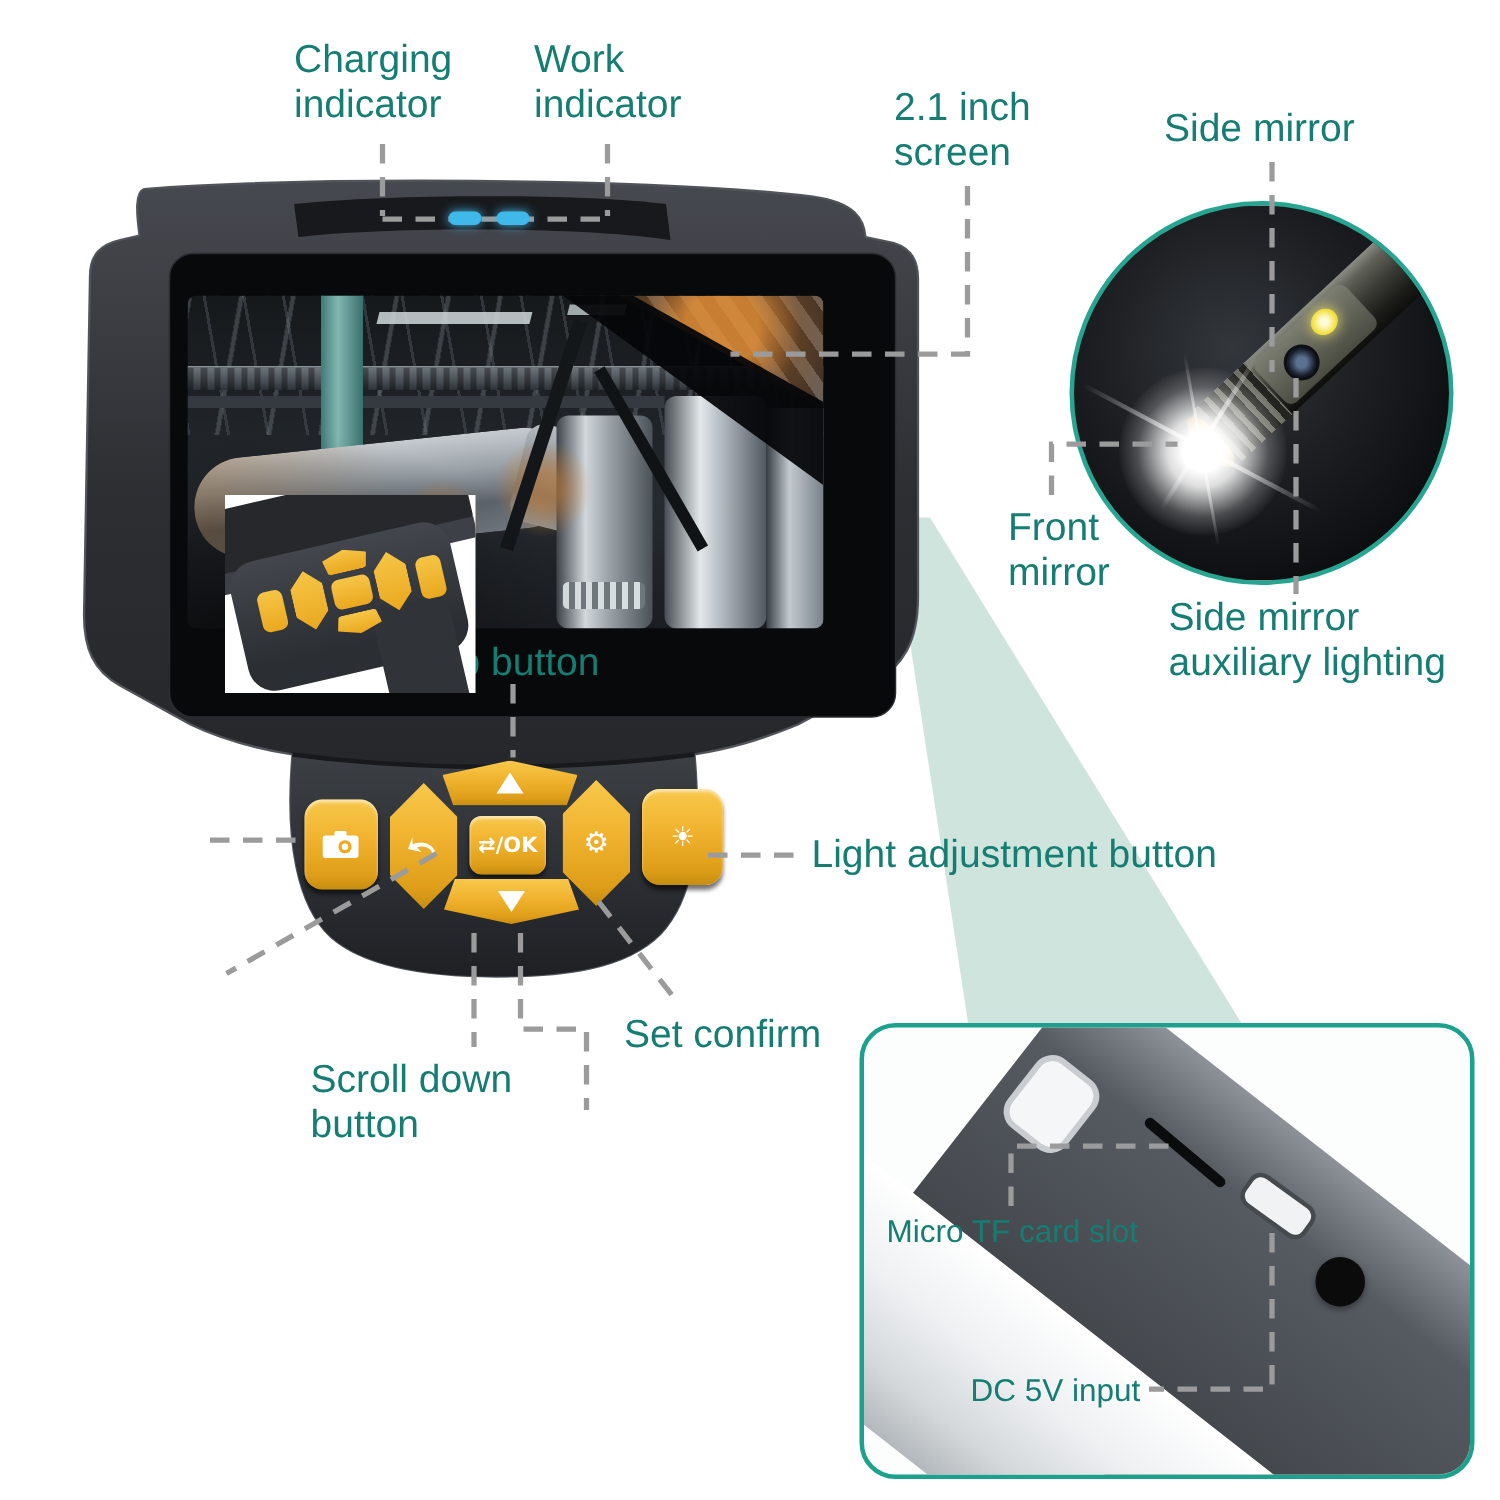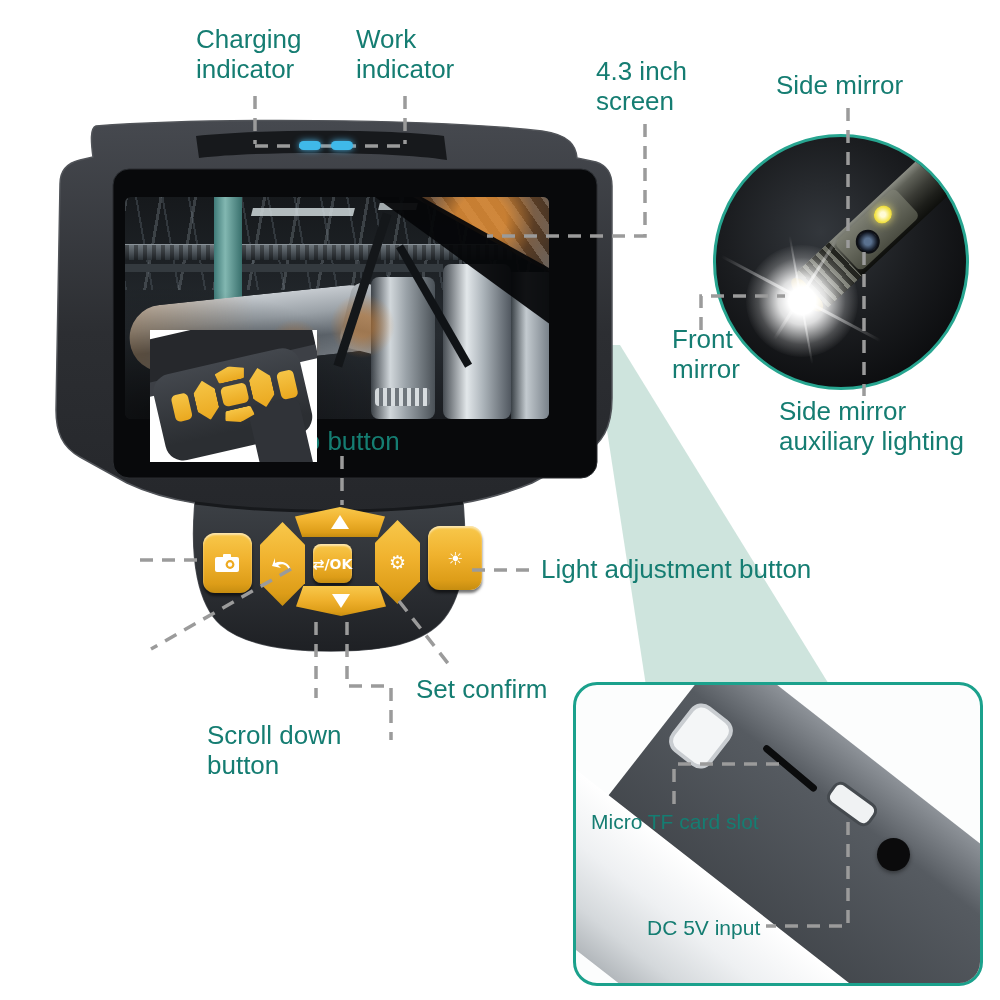--- a/index.html
+++ b/index.html
@@ -202,21 +202,21 @@
     </svg>
   </div>
   <div class="ybtn diamond" style="left:260px;top:522px;width:45px;height:84px">
     <svg width="24" height="20" viewBox="0 0 24 20">
       <path d="M4,16 C6,8 14,6 20,9 L20,4 L23,12 L14,14 L17,11 C12,9 7,11 6,17 Z" fill="#fff" transform="scale(-1,1) translate(-24,0)"></path>
     </svg>
   </div>
   <div class="ybtn trap-up" style="left:295px;top:507px;width:90px;height:30px">
     <div class="tri-up"></div>
   </div>
-  <div class="ybtn" style="left:313px;top:544px;width:39px;height:39px;border-radius:8px">
+  <div class="ybtn" style="left:313px;top:544px;width:51px;height:39px;border-radius:8px">
     <span class="okface">⇄/OK</span>
   </div>
   <div class="ybtn trap-dn" style="left:296px;top:586px;width:90px;height:30px">
     <div class="tri-dn"></div>
   </div>
   <div class="ybtn diamond" style="left:375px;top:520px;width:45px;height:84px">
     <span class="glyph" style="font-size:19px">⚙</span>
   </div>
   <div class="ybtn" style="left:428px;top:526px;width:54px;height:64px;border-radius:12px">
     <span class="glyph" style="font-size:18px">☀</span>
@@ -267,28 +267,28 @@
     </g>
   </svg>
 
   <div class="led" style="left:299px;top:141px;background:#3fb9e9"></div>
   <div class="led" style="left:331px;top:141px;background:#3fb9e9"></div>
 
   <div class="callout" style="left:196px;top:24px">Charging
 indicator</div>
   <div class="callout" style="left:356px;top:24px">Work
 indicator</div>
-  <div class="callout" style="left:596px;top:56px">4.3 inch
+  <div class="callout" style="left:596px;top:56px">2.1 inch
 screen</div>
   <div class="callout" style="left:776px;top:70px">Side mirror</div>
-  <div class="callout" style="left:672px;top:324px">Front
+  <div class="callout" style="left:672px;top:336px">Front
 mirror</div>
   <div class="callout" style="left:779px;top:396px">Side mirror
 auxiliary lighting</div>
-  <div class="callout" style="left:207px;top:720px">Scroll down
+  <div class="callout" style="left:207px;top:704px">Scroll down
 button</div>
   <div class="callout" style="left:416px;top:674px">Set confirm</div>
   <div class="callout" style="left:541px;top:554px">Light adjustment button</div>
   <div class="callout small" style="left:591px;top:810px">Micro TF card slot</div>
   <div class="callout small" style="left:647px;top:916px">DC 5V input</div>
 
 
 </div>
 
 </body></html>

